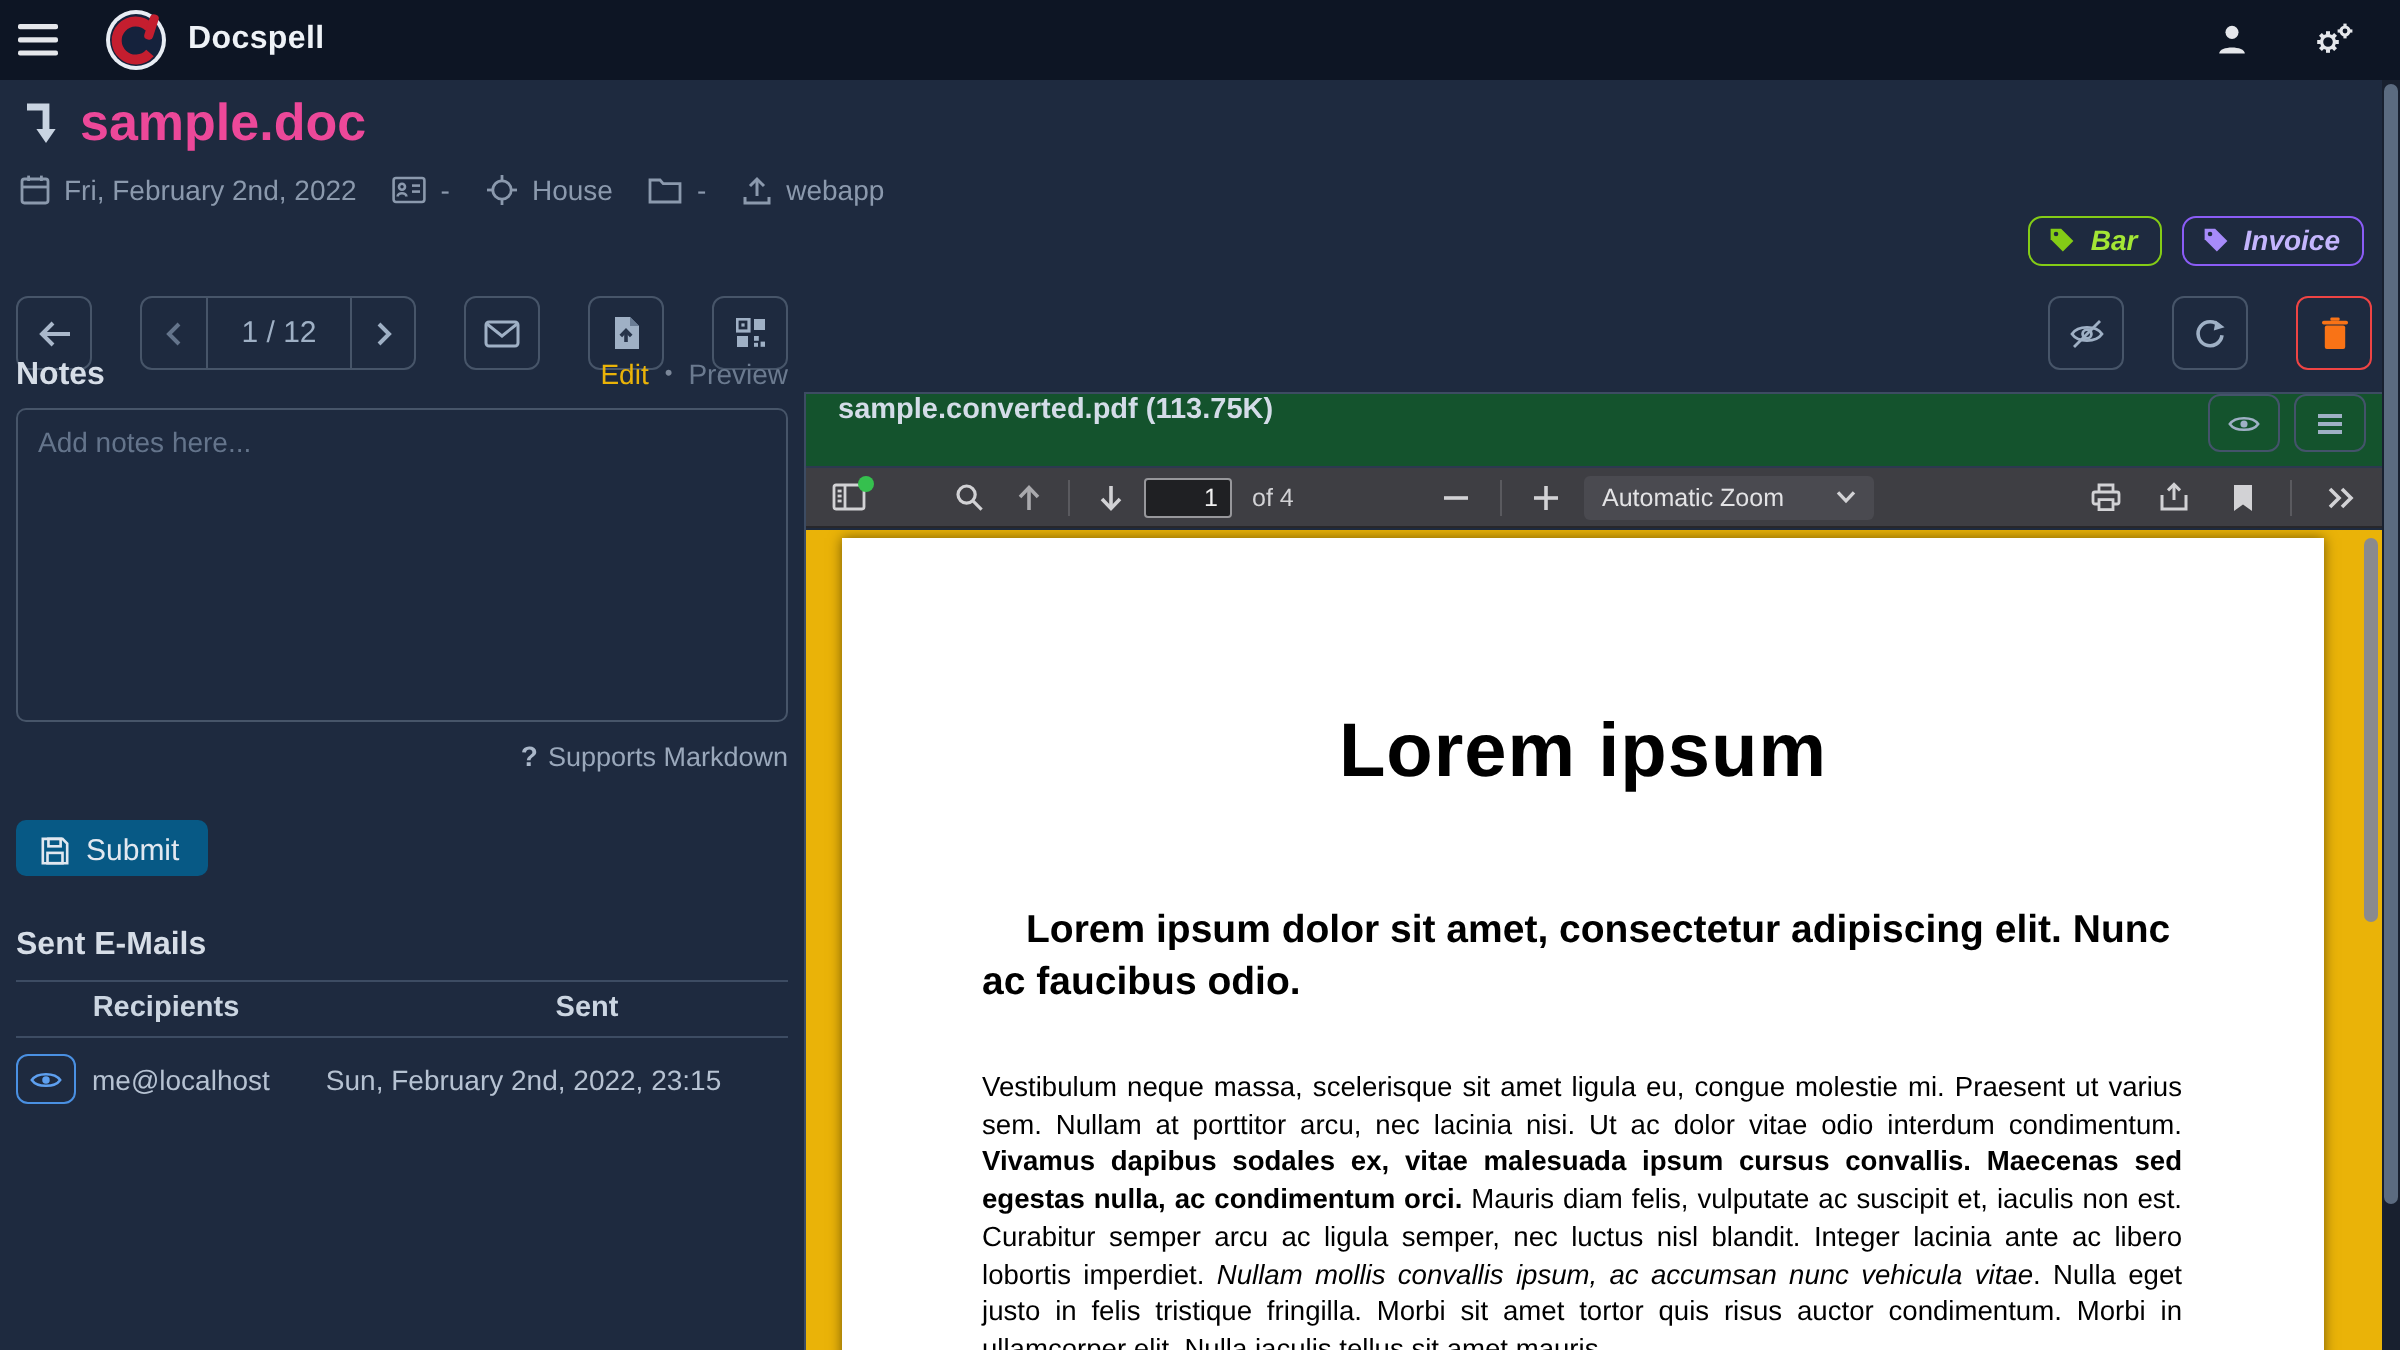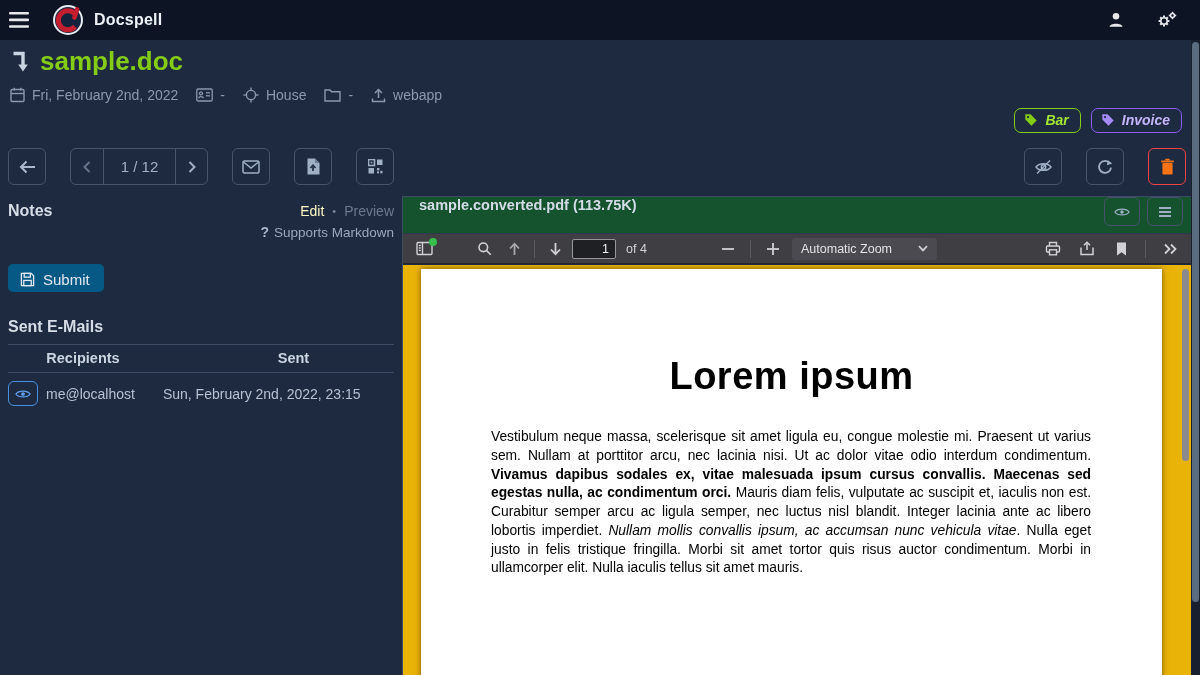--- a/index.html
+++ b/index.html
@@ -11,21 +11,21 @@
             background:#0d1524; display:flex; align-items:center; z-index:30; }
   .nav-burger { width:38px; height:40px; display:flex; align-items:center; justify-content:center; cursor:pointer; }
   .logo { width:32px; height:32px; margin-left:14px; }
   .nav-title { color:#eef2f7; font-weight:bold; font-size:16px; margin-left:10px; letter-spacing:.2px; }
   .nav-right { margin-left:auto; display:flex; align-items:center; gap:22px; padding-right:20px; }
   .nav-icon-btn { width:28px; height:28px; display:flex; align-items:center; justify-content:center; cursor:pointer; }
 
   
   .item-header { position:absolute; top:46px; left:10px; color:#c3cedd; }
   .item-title-row { display:flex; align-items:center; gap:10px; }
-  .item-title { font-size:26px; font-weight:bold; color:#84cc16; }
+  .item-title { font-size:26px; font-weight:bold; color:#ec4899; }
   .item-meta { margin-top:10px; display:flex; align-items:center; gap:8px;
                font-size:14px; color:#8b99ad; }
   .item-meta .meta-group { display:flex; align-items:center; gap:7px; margin-right:10px; }
   .tags-row { position:absolute; top:108px; right:18px; display:flex; gap:10px;font-style:italic; }
   .tag { display:flex; align-items:center; gap:7px; border-radius:7px; padding:3px 11px 4px 9px;
          font-weight:bold; font-size:14px; border:1px solid; cursor:pointer; }
   .tag-green  { border-color:#84cc16; color:#a3e635; }
   .tag-purple { border-color:#8b5cf6; color:#c4b5fd; }
 
   
@@ -36,25 +36,25 @@
          background:transparent; color:#9fb0c5; display:flex; align-items:center;
          justify-content:center; cursor:pointer; }
   .btn-group { display:flex; border:1px solid #475569; border-radius:6px; height:37px; overflow:hidden; }
   .btn-group .seg { display:flex; align-items:center; justify-content:center; cursor:pointer; color:#9fb0c5; }
   .seg + .seg { border-left:1px solid #475569; }
   .seg-prev, .seg-next { width:32px; }
   .seg-label { width:72px; color:#94a3b8; font-size:15px; }
   .btn-danger { border-color:#ef4444; }
 
   
-  .left-panel { position:absolute; top:202px; left:0; width:402px; bottom:0; padding:0 8px; }
+  .left-panel { position:absolute; top:179px; left:0; width:402px; bottom:0; padding:0 8px; }
   .notes-head { display:flex; align-items:baseline; }
   .section-title { font-size:16px; font-weight:bold; color:#d6dde7; }
   .notes-links { margin-left:auto; font-size:14px; display:flex; gap:8px; align-items:center; }
-  .link-edit { color:#fef9c3; cursor:pointer; }
+  .link-edit { color:#eab308; cursor:pointer; }
   .link-dot { color:#7b8799; font-size:11px; }
   .link-preview { color:#6b7a8f; cursor:pointer; }
   .notes-area { margin-top:7px; width:386px; height:157px; background:#1e2a3f;
                 border:1px solid #475569; border-radius:5px; resize:none; padding:8px 10px;
                 color:#cbd5e1; font-size:14px; font-family:"Liberation Sans",sans-serif; }
   .notes-area::placeholder { color:#64748b; }
   .md-hint { margin-top:4px; text-align:right; font-size:13.5px; color:#9aa8bb; }
   .md-hint .q { font-weight:bold; font-size:14px; margin-right:5px; color:#aab7c9; }
   .submit-btn { margin-top:24px; display:inline-flex; align-items:center; gap:8px;
                 background:#075985; border:none; border-radius:5px; color:#e2e8f0;
@@ -338,20 +338,21 @@
 
 <div class="left-panel">
   <div class="notes-head">
     <div class="section-title">Notes</div>
     <div class="notes-links">
       <span class="link-edit">Edit</span>
       <span class="link-dot">•</span>
       <span class="link-preview">Preview</span>
     </div>
   </div>
+  <textarea class="notes-area" placeholder="Add notes here..." style=""></textarea>
   <div class="md-hint">
     <span class="q">?</span><span>Supports Markdown</span>
   </div>
   <div>
     <button class="submit-btn">
       <svg width="15" height="15" viewBox="0 0 16 16">
           <g stroke="#e2e8f0" stroke-width="1.4" fill="none">
             <path d="M1.5 1.5 H12 L14.5 4 V14.5 H1.5 Z"></path>
             <rect x="4.5" y="1.5" width="6.5" height="4"></rect>
             <rect x="4" y="9" width="8" height="5.5"></rect>
@@ -498,20 +499,21 @@
               <path d="M8 1.5 L12.5 6 L8 10.5"></path>
             </g>
           </svg>
       </div>
     </div>
   </div>
 
   <div class="viewer">
     <div class="pdf-page">
       <div class="pdf-title">Lorem ipsum</div>
+      <div class="pdf-subtitle">Lorem ipsum dolor sit amet, consectetur adipiscing elit. Nunc ac faucibus odio.</div>
       <div class="pdf-body"><span>Vestibulum neque massa, scelerisque sit amet ligula eu, congue molestie mi. Praesent ut varius sem. Nullam at porttitor arcu, nec lacinia nisi. Ut ac dolor vitae odio interdum condimentum. </span><span class="b">Vivamus dapibus sodales ex, vitae malesuada ipsum cursus convallis. Maecenas sed egestas nulla, ac condimentum orci. </span><span>Mauris diam felis, vulputate ac suscipit et, iaculis non est. Curabitur semper arcu ac ligula semper, nec luctus nisl blandit. Integer lacinia ante ac libero lobortis imperdiet. </span><span class="i">Nullam mollis convallis ipsum, ac accumsan nunc vehicula vitae</span><span>. Nulla eget justo in felis tristique fringilla. Morbi sit amet tortor quis risus auctor condimentum. Morbi in ullamcorper elit. Nulla iaculis tellus sit amet mauris.</span></div>
     </div>
     <div class="pdf-scrollbar">
       <div class="pdf-thumb"></div>
     </div>
   </div>
 </div>
 
 <div class="page-scrollbar">
   <div class="page-thumb"></div>

